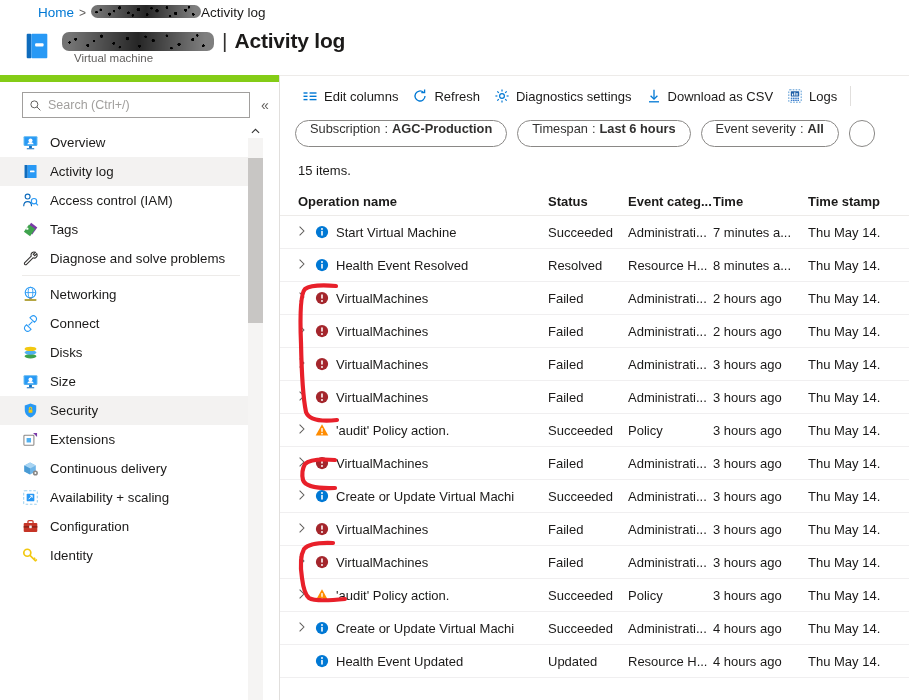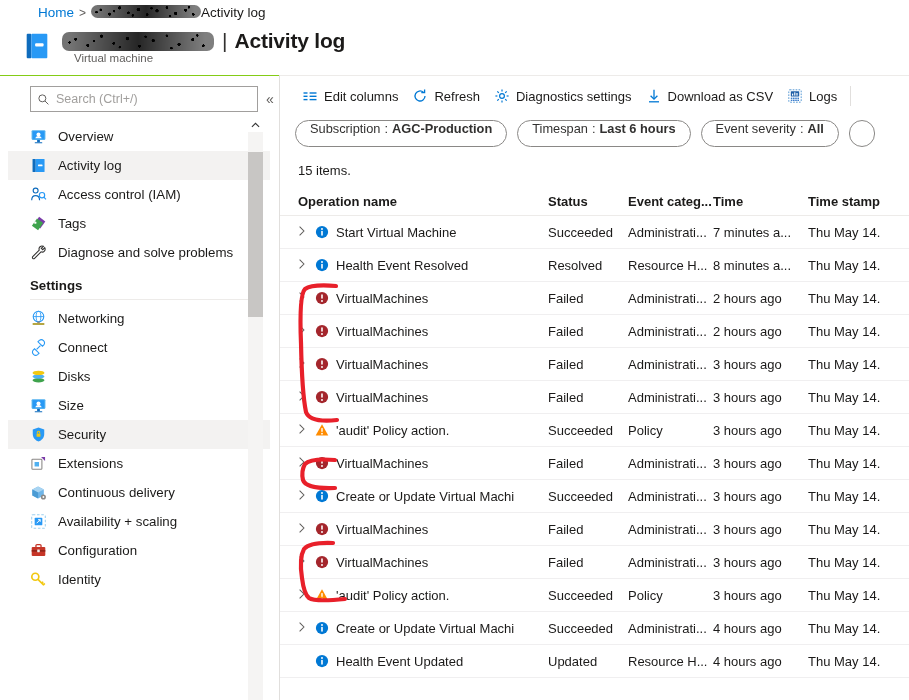--- a/index.html
+++ b/index.html
@@ -58,21 +58,21 @@
   .title-wrap { margin-left: 10px; margin-top: 2px; }
   .title-line { display: flex; align-items: center; height: 28px; }
   .redact-title { width: 152px; height: 19px; }
   .title-pipe { color: #323130; font-size: 21px; margin: 0 7px 0 8px; font-weight: 300; }
   .title-text { font-size: 21px; font-weight: 600; color: #1b1a19; letter-spacing: -.2px; }
   .subtitle { font-size: 11.5px; color: #605e5c; margin-top: -3px; margin-left: 12px; }
 
   
   .sidebar {
     position: absolute; left: 0; top: 75px; width: 280px; height: 625px;
-    background: #fff; border-top: 1px solid #84cc16; padding-left: 8px;
+    background: #fff; border-top: 7px solid #84cc16;
   }
   .search-row { display: flex; align-items: center; padding: 10px 8px 8px 22px; }
   .search-box {
     flex: 0 0 auto; width: 228px; height: 26px;
     border: 1px solid #a19f9d; background: #fff;
     display: flex; align-items: center; padding: 0 6px;
   }
   .search-box .mag { width: 13px; height: 13px; flex: 0 0 auto; margin-right: 6px; }
   .search-box input {
     border: 0; outline: 0; width: 100%; font-size: 12.5px;
@@ -259,21 +259,20 @@
 
       <div class="navitem">
         <span class="navicon">
           <svg viewBox="0 0 16 16" width="17" height="17">
             <path d="M12.6 2.2a2.8 2.8 0 0 0-3.9 3.5L2.6 11.8a1.2 1.2 0 0 0 1.7 1.7l6.1-6.1a2.8 2.8 0 0 0 3.5-3.9l-1.9 1.9-1.4-1.4z" fill="none" stroke="#323130" stroke-width="1"></path>
           </svg>
         </span>
         <span class="navlabel">Diagnose and solve problems</span>
       </div>
 
-      <div class="section-head">Settings</div>
       <div class="section-rule"></div>
 
       <div class="navitem">
         <span class="navicon">
           <svg viewBox="0 0 16 16" width="17" height="17">
             <ellipse cx="8" cy="6.2" rx="5" ry="5" fill="none" stroke="#2899f5" stroke-width="1"></ellipse>
             <ellipse cx="8" cy="6.2" rx="2.2" ry="5" fill="none" stroke="#2899f5" stroke-width=".8"></ellipse>
             <line x1="3" y1="6.2" x2="13" y2="6.2" stroke="#2899f5" stroke-width=".8"></line>
             <rect x="2.4" y="12.2" width="11.2" height="1.8" rx=".5" fill="#b5a642"></rect>
             <rect x="6.8" y="10.8" width="2.4" height="1.6" fill="#8a8886"></rect>

